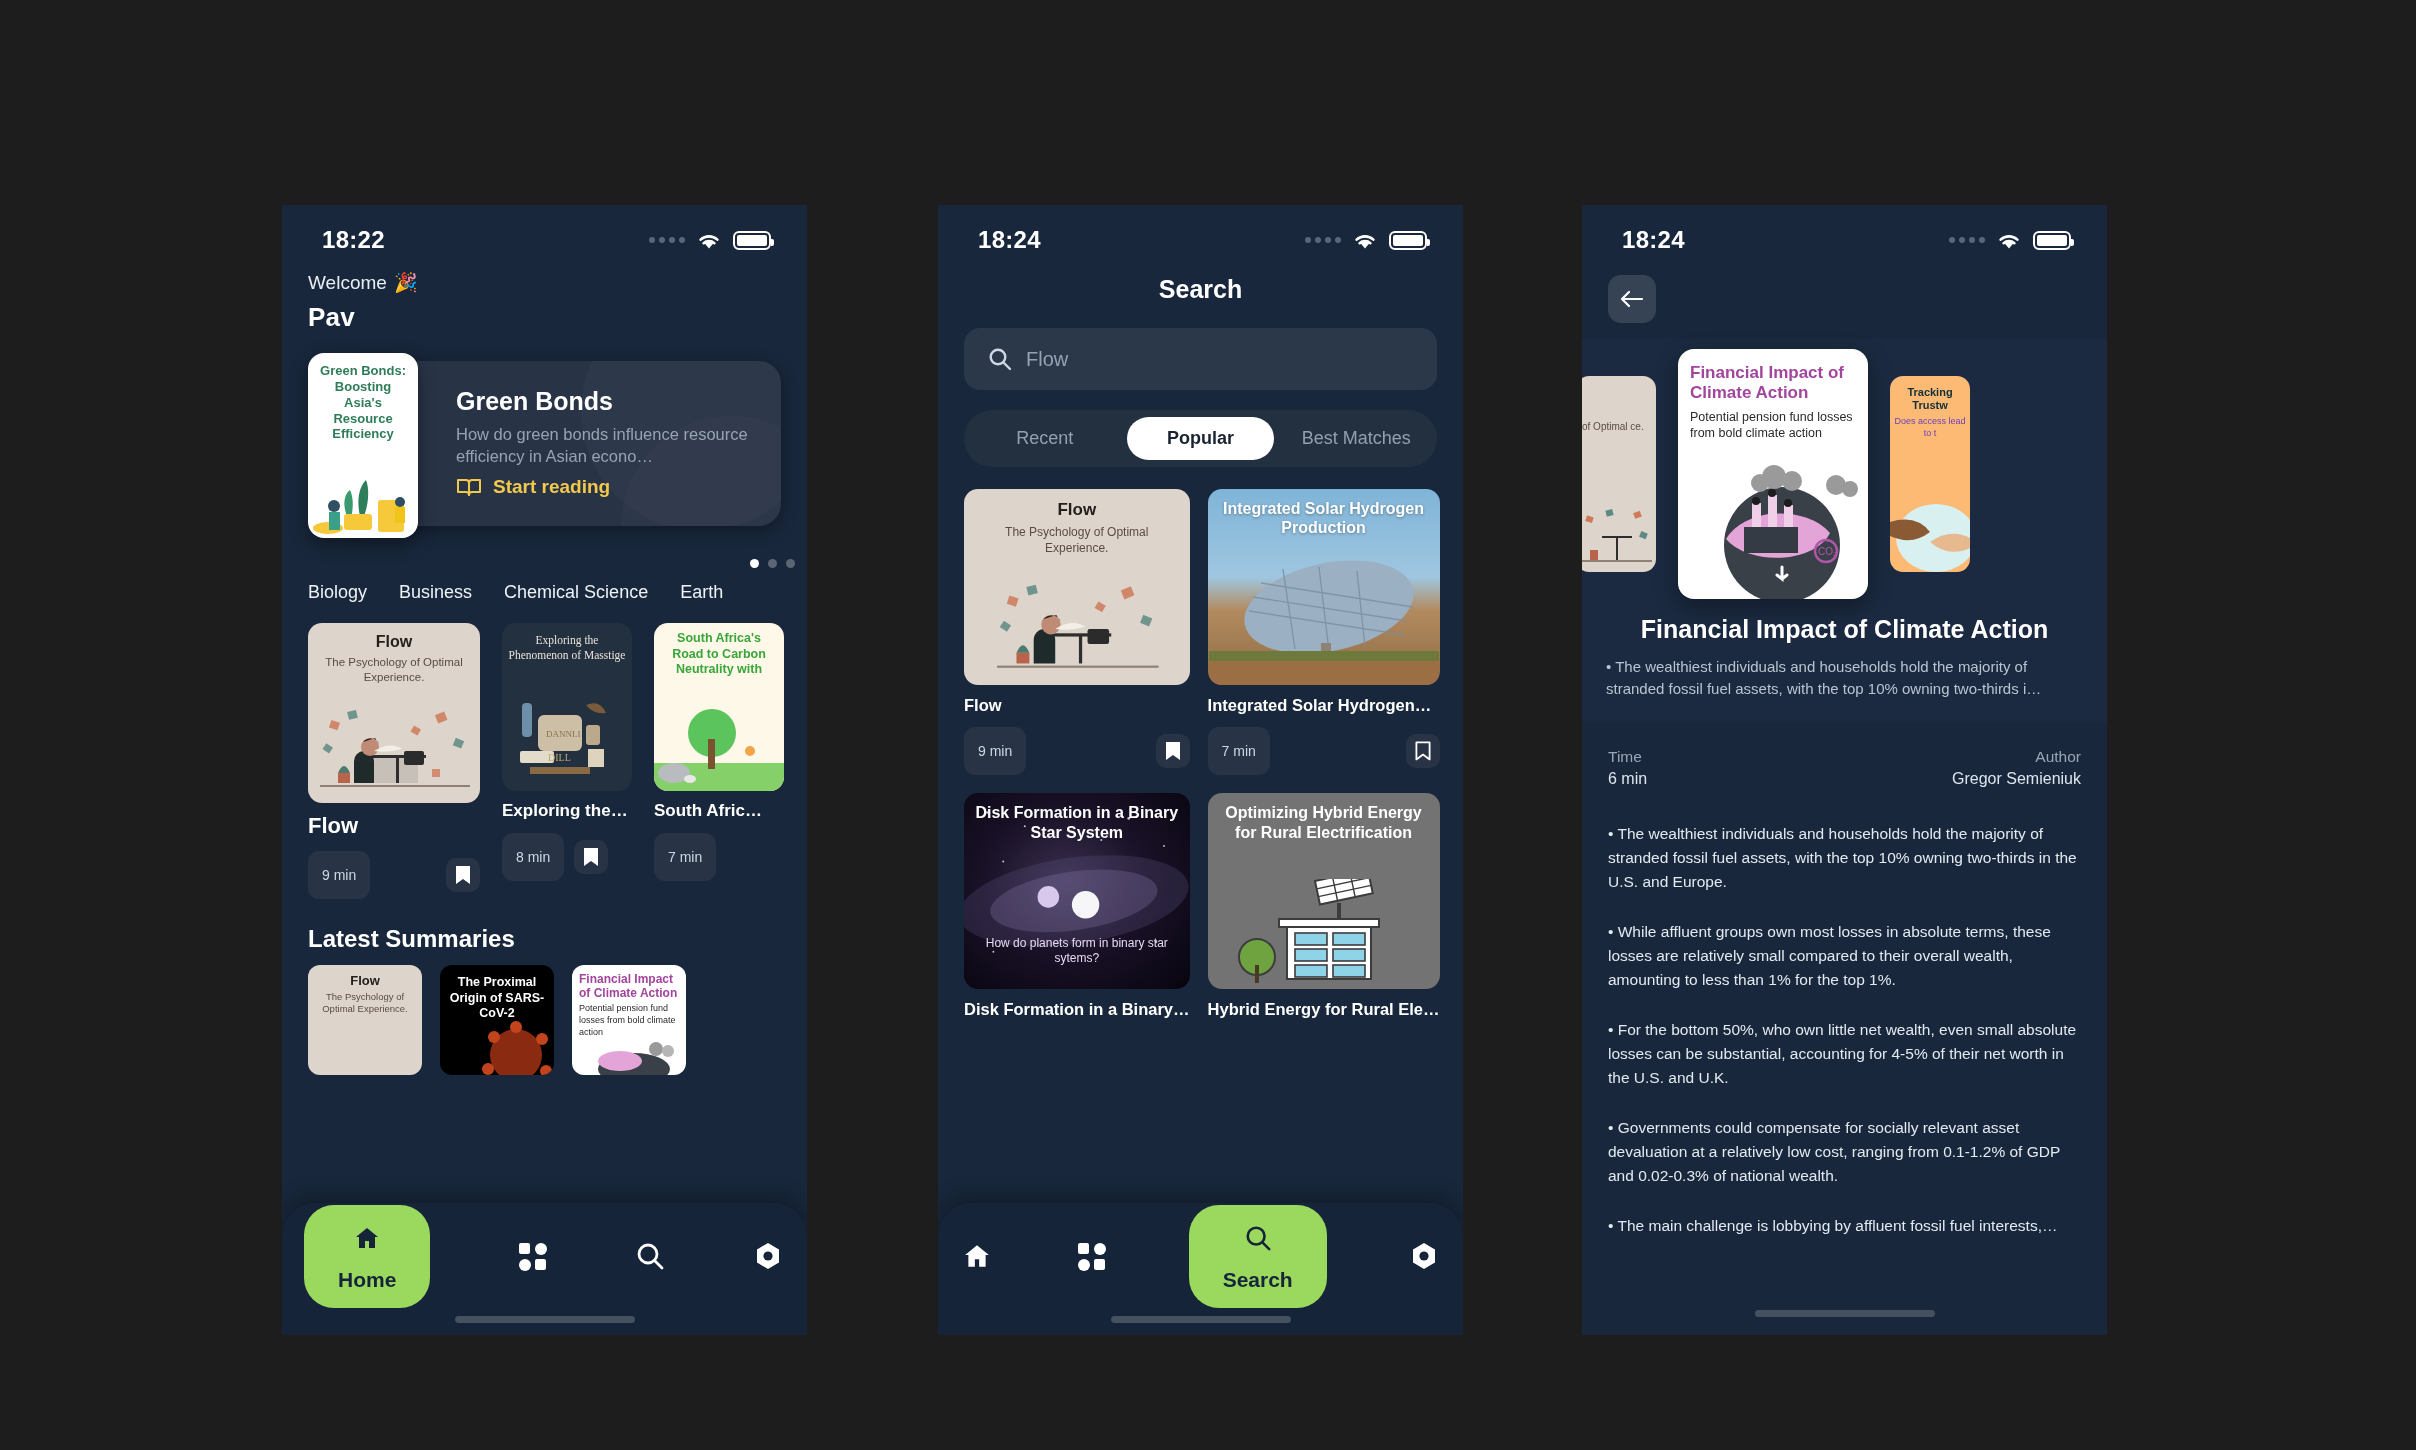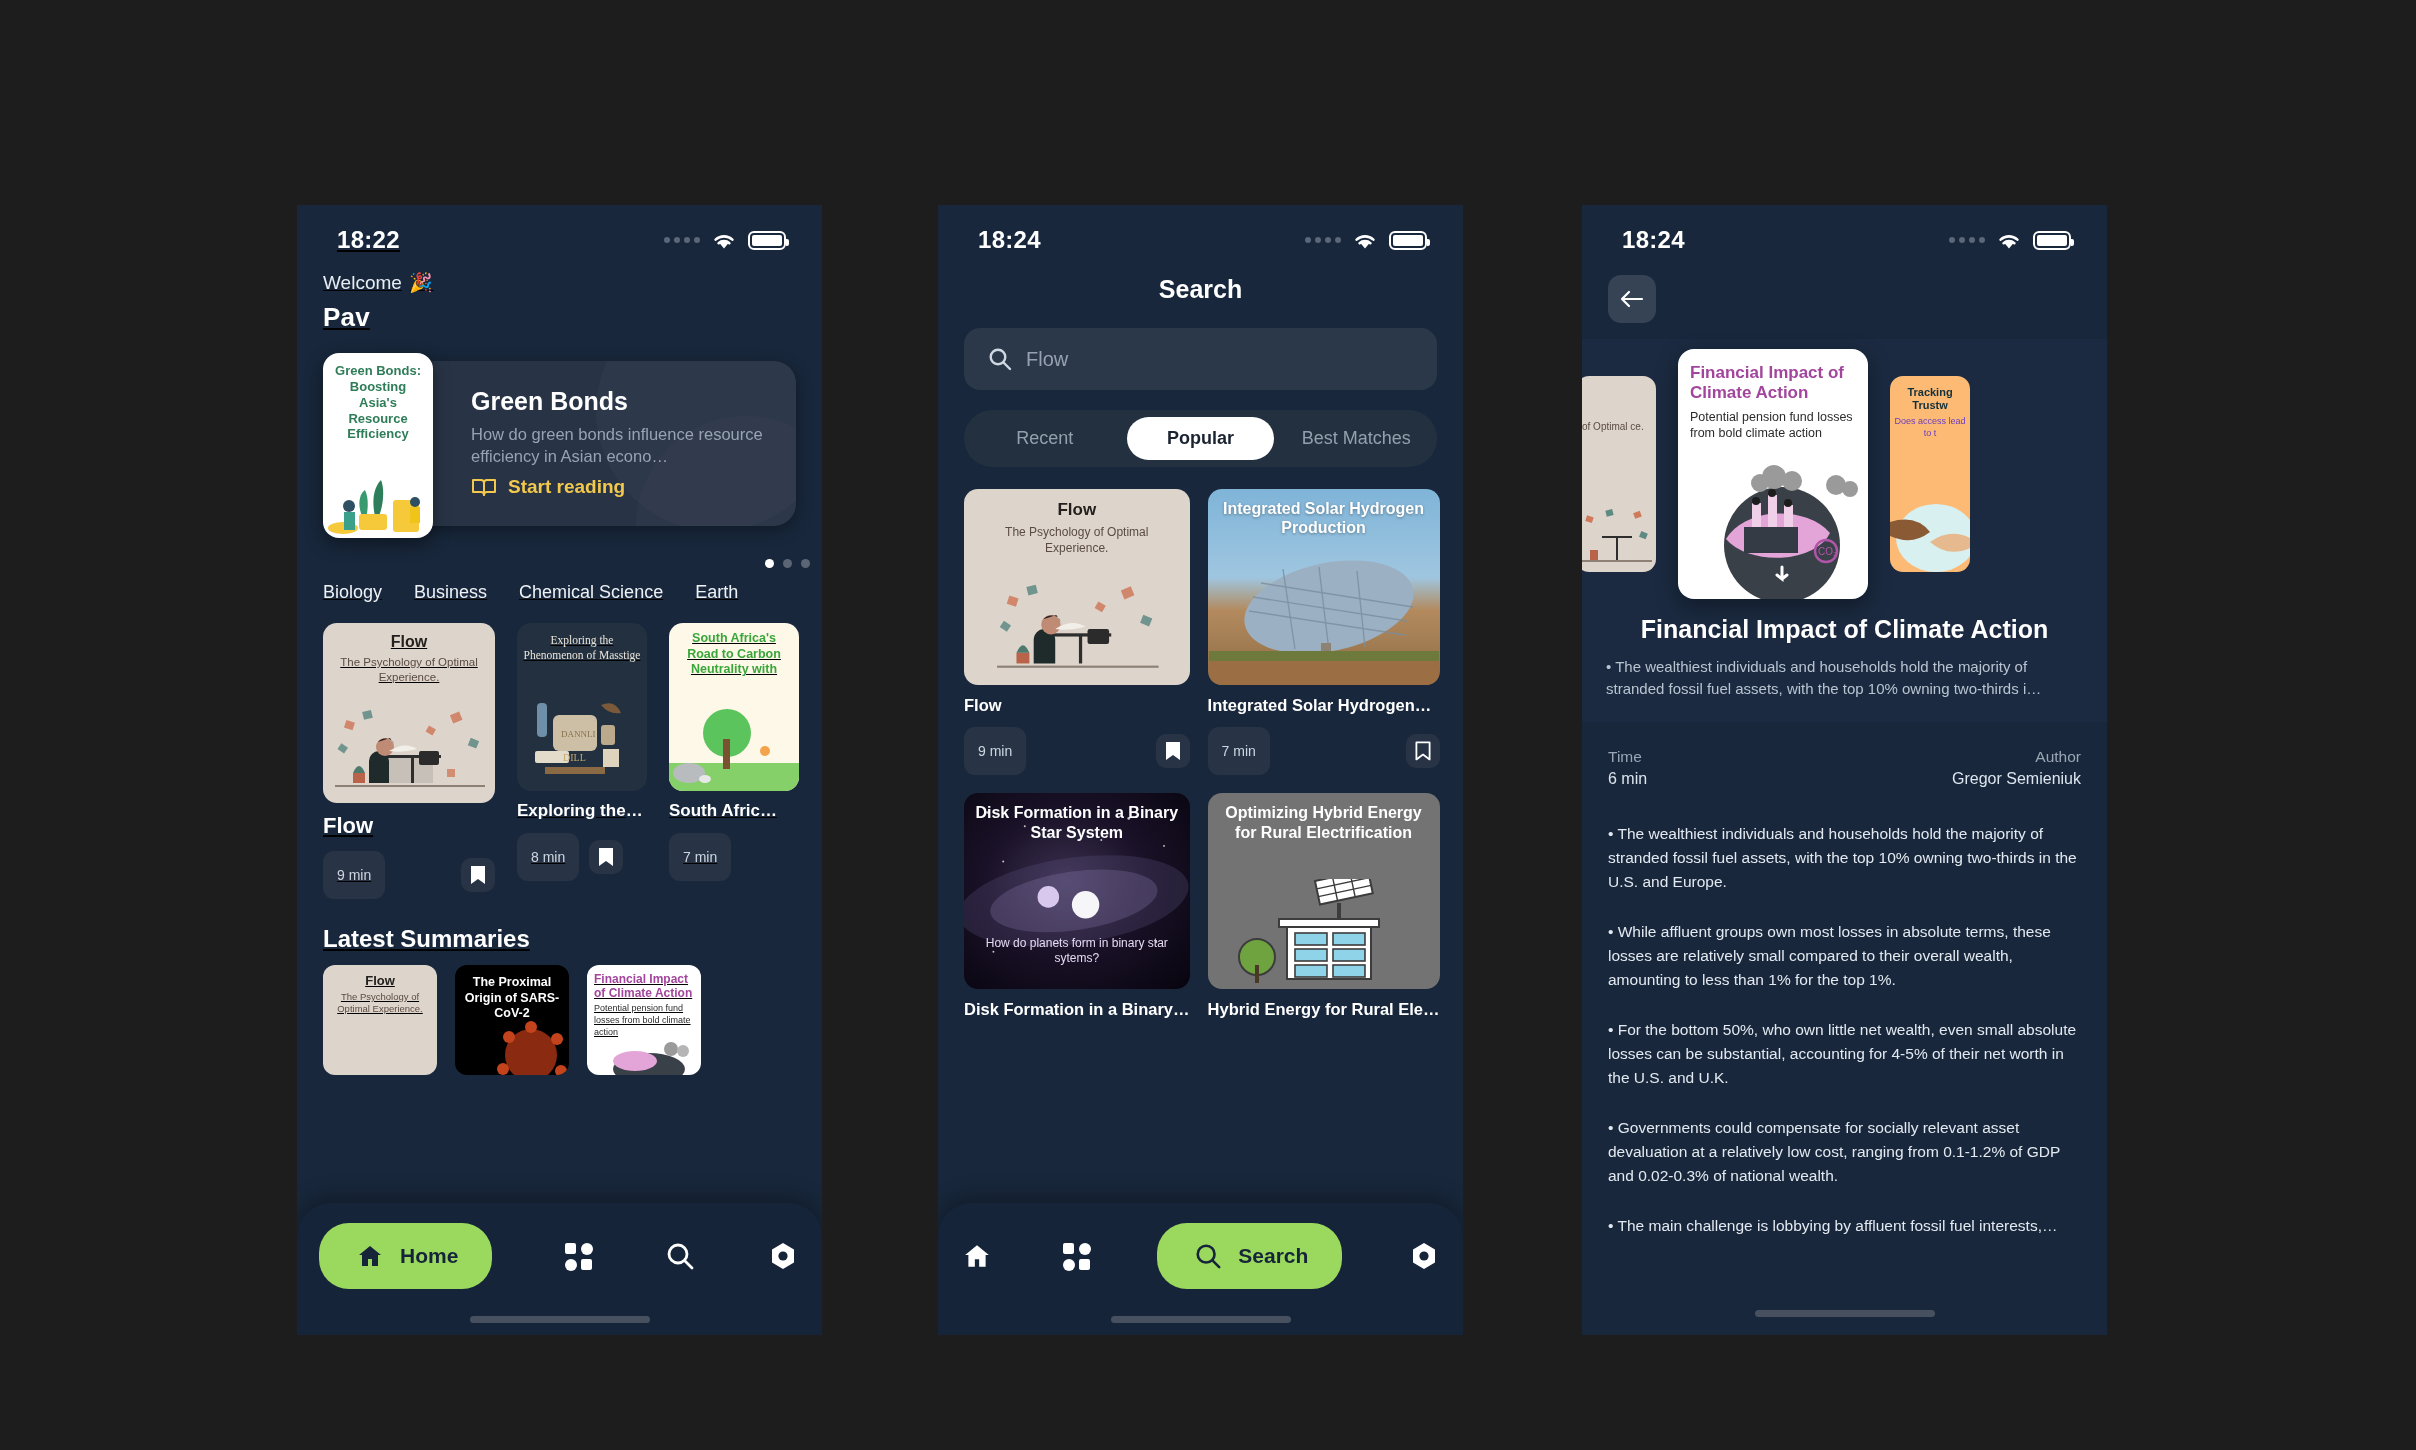--- a/index.html
+++ b/index.html
@@ -10,21 +10,21 @@
     overflow: hidden;
   }
   .stage { position: relative; width: 2416px; height: 1450px; }
 
   .phone {
     position: absolute;
     width: 525px; height: 1130px;
     background: #18273b;
     overflow: hidden;
   }
-  #phone1 { left: 297px; top: 205px; text-decoration: underline; }
+  #phone1 { left: 282px; top: 205px; }
   #phone2 { left: 938px; top: 205px; }
   #phone3 { left: 1582px; top: 205px; }
 
   
   .statusbar {
     height: 56px; display: flex; align-items: center;
     justify-content: space-between; padding: 14px 36px 0 40px;
   }
   .st-time { color: #fff; font-size: 24px; font-weight: bold; letter-spacing: .3px; }
   .st-right { display: flex; align-items: center; gap: 11px; }
@@ -136,21 +136,21 @@
   .navbar {
     position: absolute; left: 0; right: 0; bottom: 0; height: 132px;
     background: #16243a; border-radius: 34px 34px 0 0;
     display: flex; align-items: center; padding: 0 22px 26px 22px;
     box-shadow: 0 -6px 22px rgba(0,0,0,.3);
   }
   .nav-inner { display: flex; align-items: center; width: 100%; justify-content: space-between; }
   .nav-pill {
     background: #9ad95e; color: #16243a; border-radius: 30px;
     display: flex; align-items: center; gap: 13px;
-    padding: 16px 34px; font-size: 21px; font-weight: 700;
+    padding: 16px 34px; font-size: 21px; font-weight: 700; flex-direction: column;
   }
   .nav-ic { width: 34px; height: 34px; display:flex; align-items:center; justify-content:center; }
   .homebar {
     position: absolute; bottom: 12px; left: 50%; transform: translateX(-50%);
     width: 180px; height: 7px; border-radius: 4px; background: #46505f;
   }
 
   
   .page-title { color: #fff; font-size: 25px; font-weight: 700; text-align: center; padding-top: 14px; }
   .searchbox {

